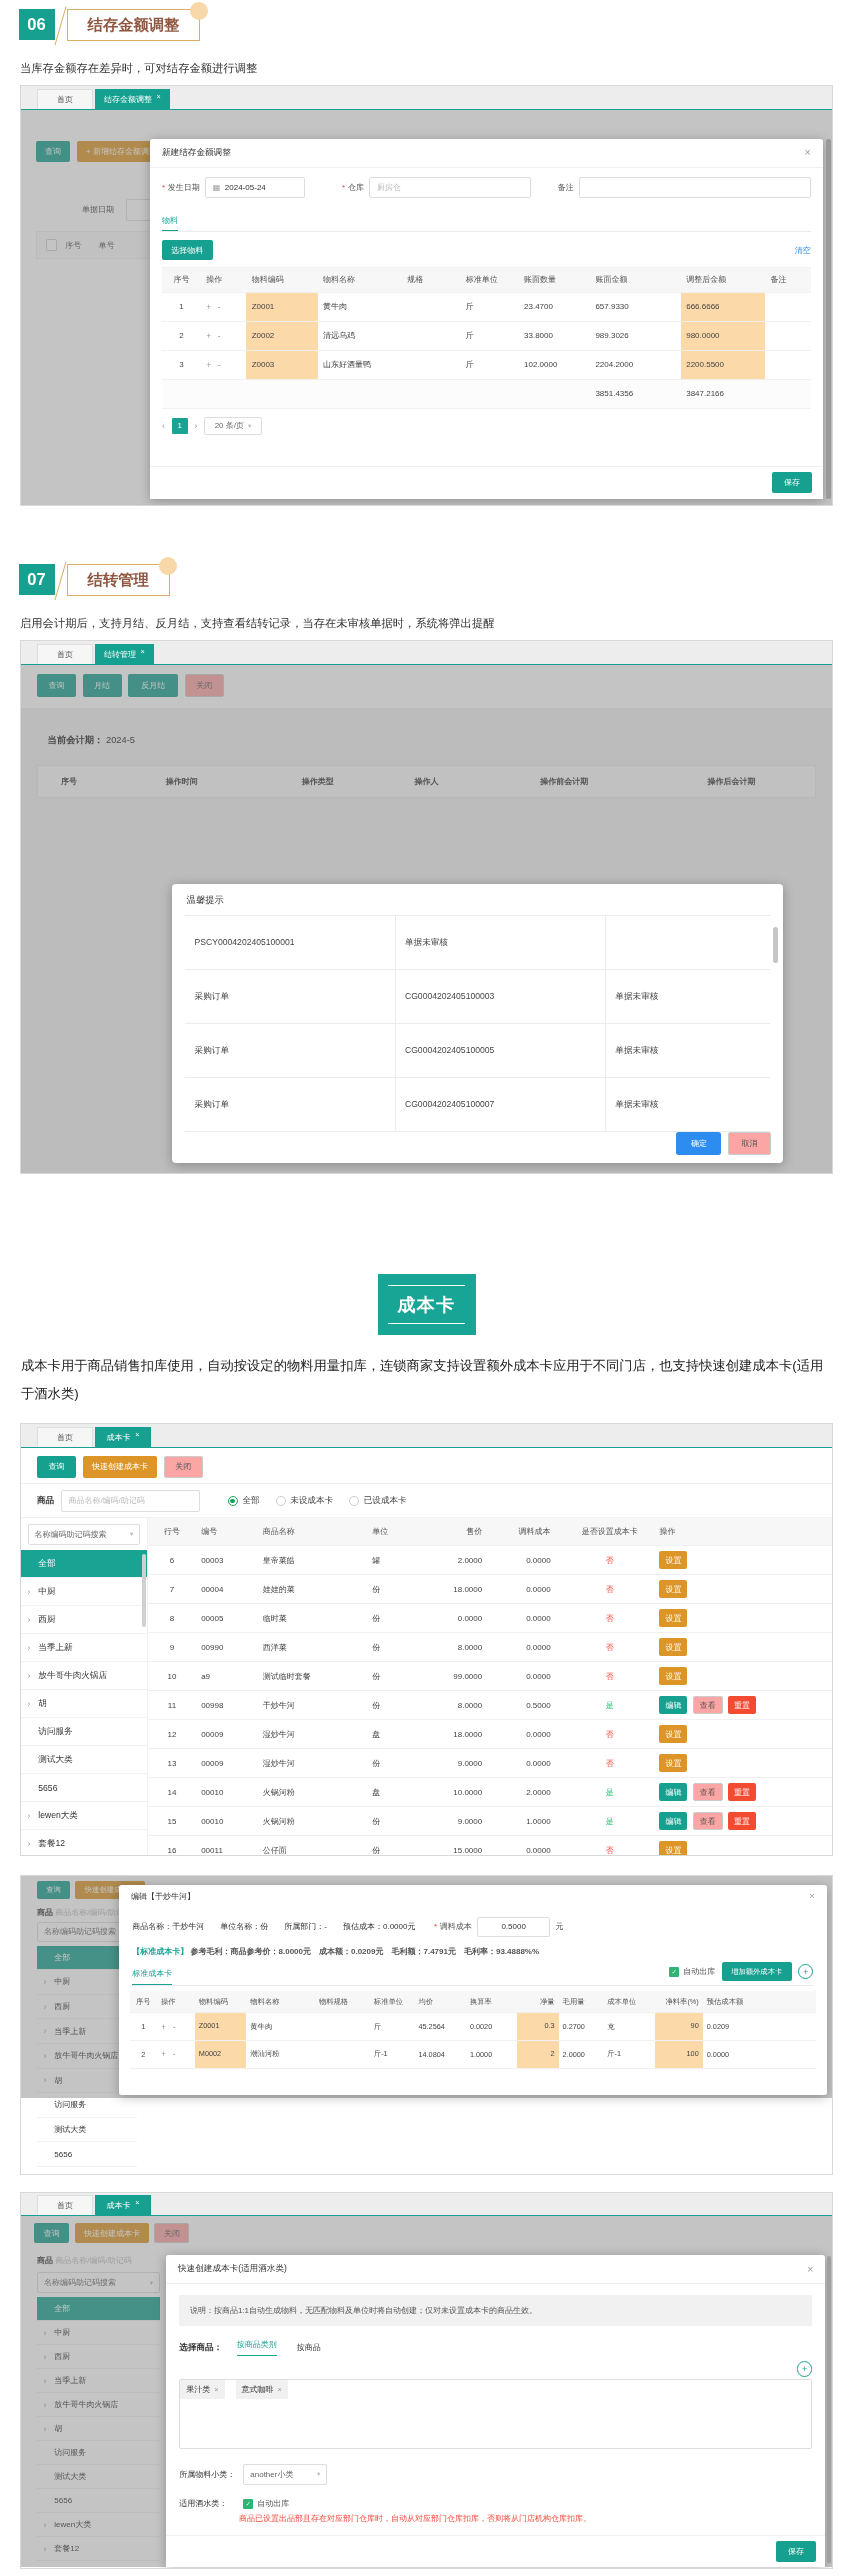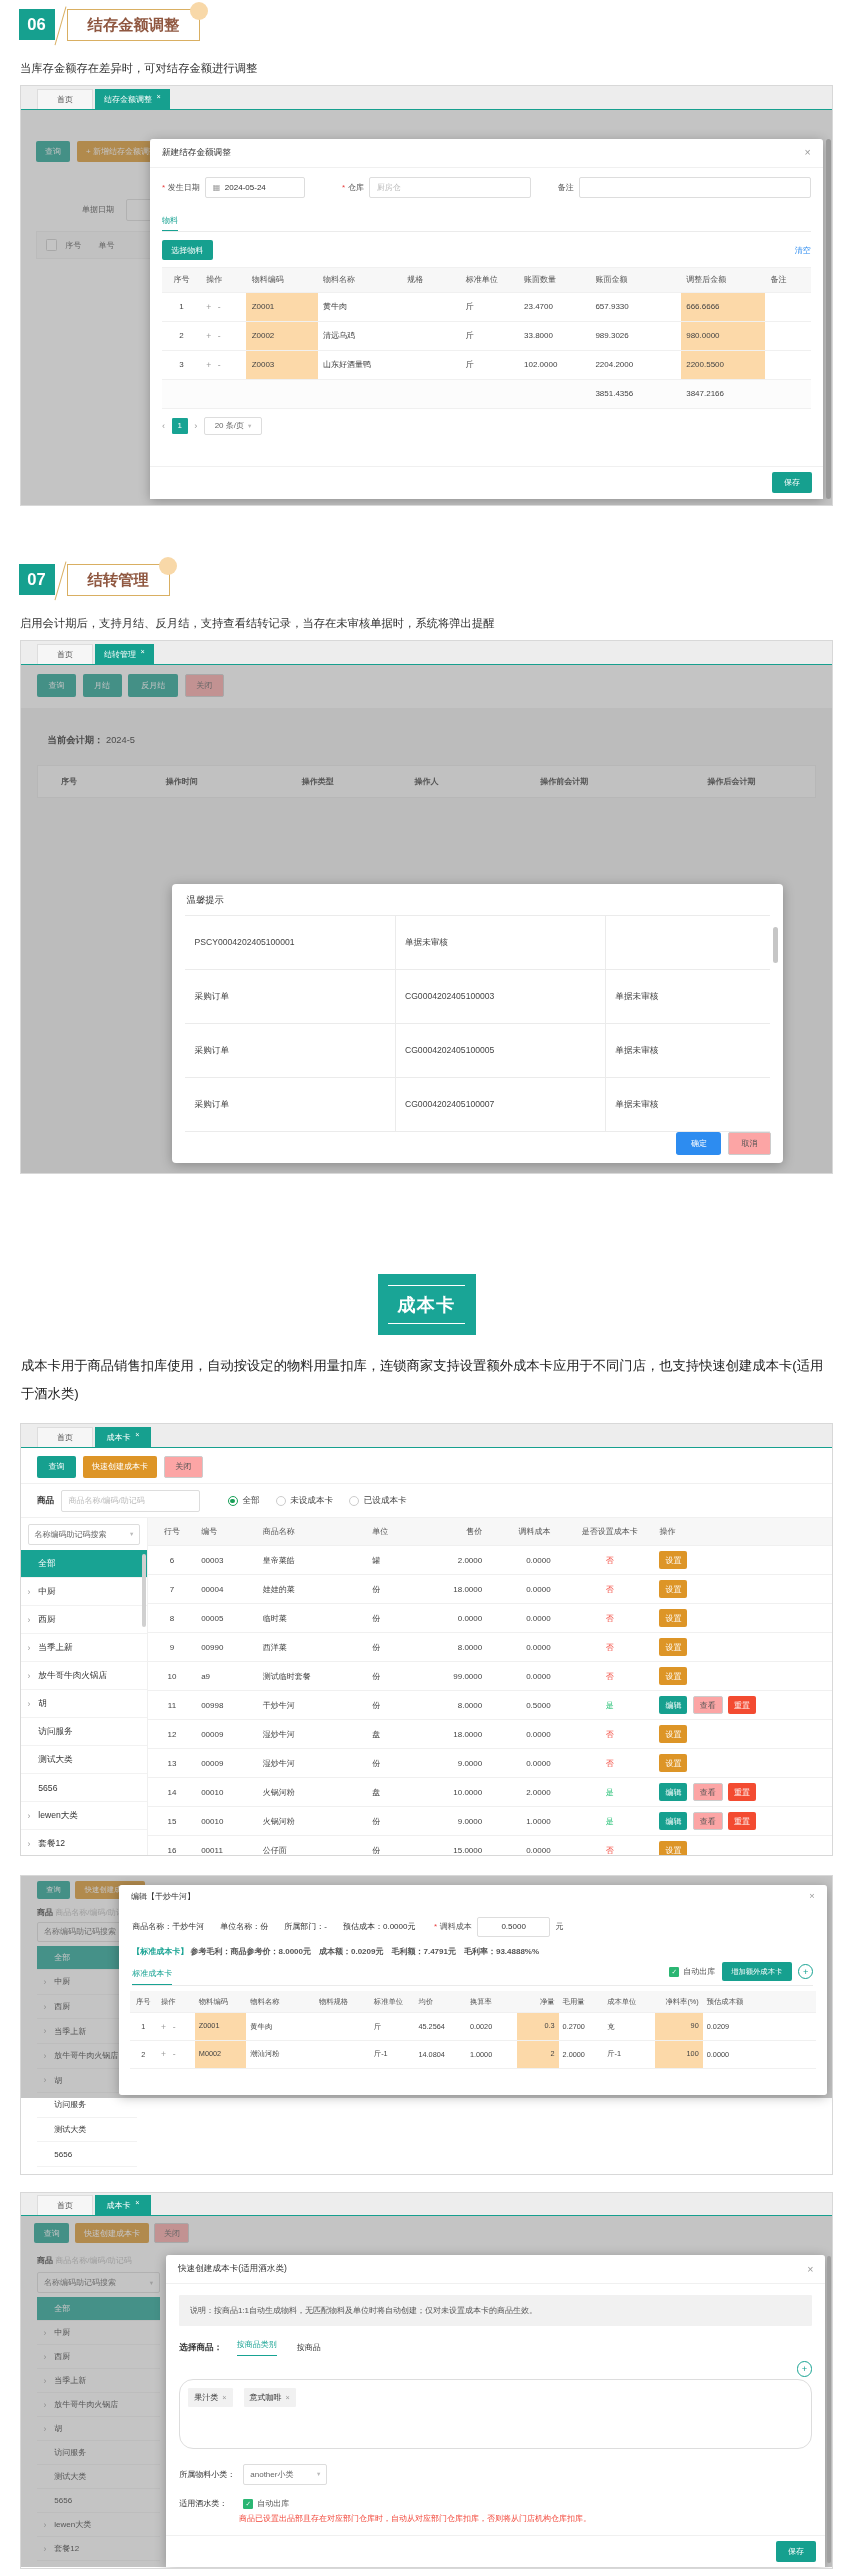--- a/index.html
+++ b/index.html
@@ -869,21 +869,21 @@
         </div>
         <div style="margin:10.6px 13.3px 0;background:#f1f1f1;border-radius:1.3px;padding:10px 10.6px;font-size:8px;color:#555;">说明：按商品1:1自动生成物料，无匹配物料及单位时将自动创建；仅对未设置成本卡的商品生效。</div>
         <div style="margin:13.3px 13.3px 0;display:flex;align-items:center;">
           <span style="font-size:8.6px;font-weight:bold;color:#333;margin-right:14.6px;">选择商品：</span>
           <span class="tabline">按商品类别</span>
           <span style="margin-left:20px;font-size:8px;color:#333;">按商品</span>
         </div>
         <div style="margin:5.3px 13.3px 0;text-align:right;">
           <span class="pluscircle">+</span>
         </div>
-        <div style="margin:2.7px 13.3px 0;height:70px;border:0.7px solid #ddd;border-radius:14px;padding:8px;box-sizing:border-box;">
+        <div style="margin:2.7px 13.3px 0;height:70px;border:0.7px solid #ddd;border-radius:2px;padding:0;box-sizing:border-box;">
           <span>
             
           
               <span class="tag">
                 <span>果汁类</span>
                 <span class="tx">×</span>
               </span>
             
               <span class="tag">
                 <span>意式咖啡</span>

